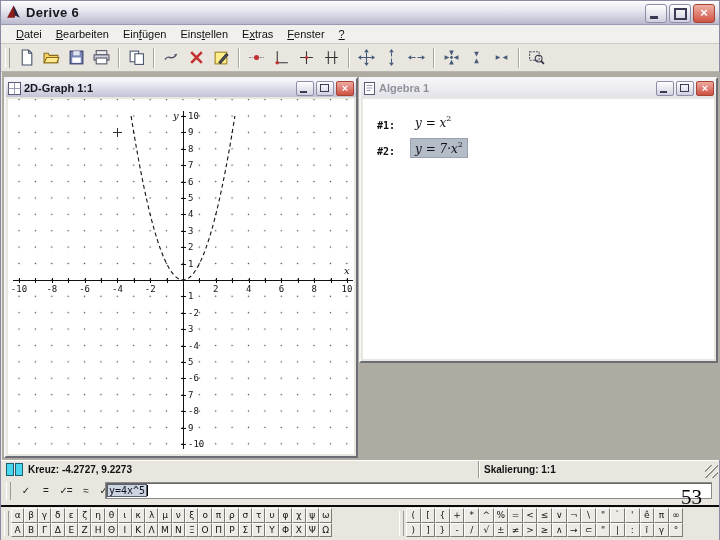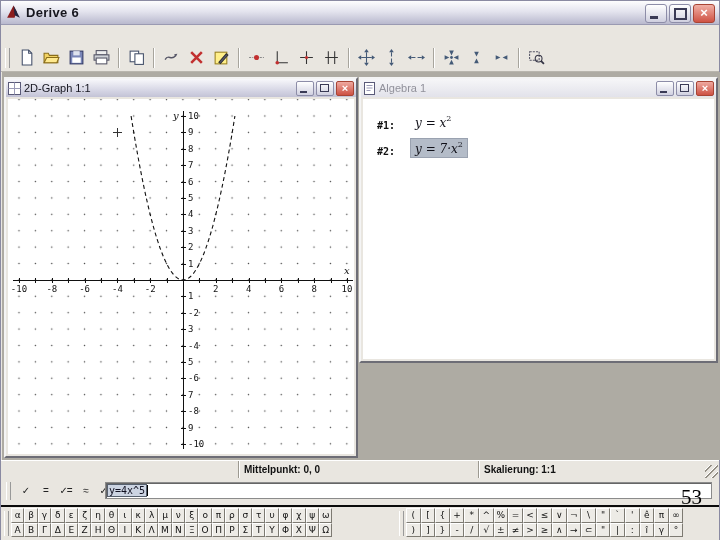--- a/index.html
+++ b/index.html
@@ -38,21 +38,21 @@
   .tsep{width:1px;height:20px;background:#a8a59d;border-right:1px solid #fff;margin:0 4px}
 
   
   .mdi{position:absolute;left:1px;top:71px;width:718px;height:388px;background:#aeaba3}
   .child{position:absolute;border:2px solid;border-color:#f4f4f4 #6d6d76 #6d6d76 #f4f4f4;
     background:#e9e6e0;box-sizing:border-box}
   .wtitle{height:18px;display:flex;align-items:center;padding:0 2px;box-sizing:border-box;
     background:linear-gradient(180deg,#f8f8fb,#d2d2e2 70%,#c3c3d6)}
   .wtitle.inactive{background:linear-gradient(180deg,#f6f6f8,#e2e2ea)}
   .wtitle .wicon{width:13px;height:13px;margin-right:3px;flex:0 0 auto}
-  .wtitle .wtext{font-size:11px;font-weight:normal;color:#15151f;white-space:nowrap}
+  .wtitle .wtext{font-size:11px;font-weight:bold;color:#15151f;white-space:nowrap}
   .wtitle.inactive .wtext{color:#91919b}
   .wctrl{margin-left:auto;display:flex;gap:2px}
   .cbtn{width:16px;height:13px;border:1px solid #8d8da8;border-radius:2px;
     background:linear-gradient(180deg,#ffffff,#d0d0e0);position:relative}
   .cbtn.close{background:linear-gradient(180deg,#efa9a0,#cd5143);border-color:#a84434}
   .cbtn .mingl{position:absolute;left:3px;bottom:2px;width:7px;height:2px;background:#3a3a55}
   .cbtn .maxgl{position:absolute;left:3px;top:2px;width:7px;height:6px;border:1.5px solid #3a3a55}
   .cbtn .xgl{position:absolute;width:100%;text-align:center;top:-1px;line-height:14px;color:#fff;font-weight:bold;font-size:11px}
 
   
@@ -139,20 +139,29 @@
         </div>
       <div class="wbtn">
           <span class="maxgl"></span>
         </div>
       <div class="wbtn close">
           <span class="xgl">×</span>
         </div>
     </div>
   </div>
 
+  <div class="menubar">
+      <span class="menu-item"><u>D</u>atei</span>
+      <span class="menu-item"><u>B</u>earbeiten</span>
+      <span class="menu-item">Ein<u>f</u>ügen</span>
+      <span class="menu-item">Eins<u>t</u>ellen</span>
+      <span class="menu-item">E<u>x</u>tras</span>
+      <span class="menu-item"><u>F</u>enster</span>
+      <span class="menu-item"><u>?</u></span>
+    </div>
 
   <div class="toolbar">
     <span class="thandle"></span>
 
     <button class="tbtn">
       <svg viewBox="0 0 16 16">
         <path d="M4 1h6l3 3v11H4z" fill="#fff" stroke="#44506a"></path>
           <path d="M10 1v3h3" fill="none" stroke="#44506a"></path>
         </svg>
       </button>
@@ -426,22 +435,24 @@
         </div>
         <div class="alg-row" style="top:38px">
           <span class="alg-label">#2:</span>
           <span class="alg-expr hl"><span>y = 7·x</span><sup>2</sup></span>
         </div>
       </div>
     </div>
   </div>
 
   <div class="statusbar">
-    <div class="ssec" style="left:237px;width:240px">
-      <span>Mittelpunkt: 0, 0</span>
+    <div class="ssec first" style="left:0;width:237px">
+      <span class="sicon"></span>
+      <span class="sicon" style="margin-right:5px"></span>
+      <span>Kreuz: -4.2727, 9.2273</span>
     </div>
     <div class="ssec" style="left:477px;width:280px">
       <span>Skalierung: 1:1</span>
     </div>
     <div class="grip"></div>
   </div>
 
   <div class="entryrow">
     <span class="ehandle"></span>
     <div class="ebtns">

